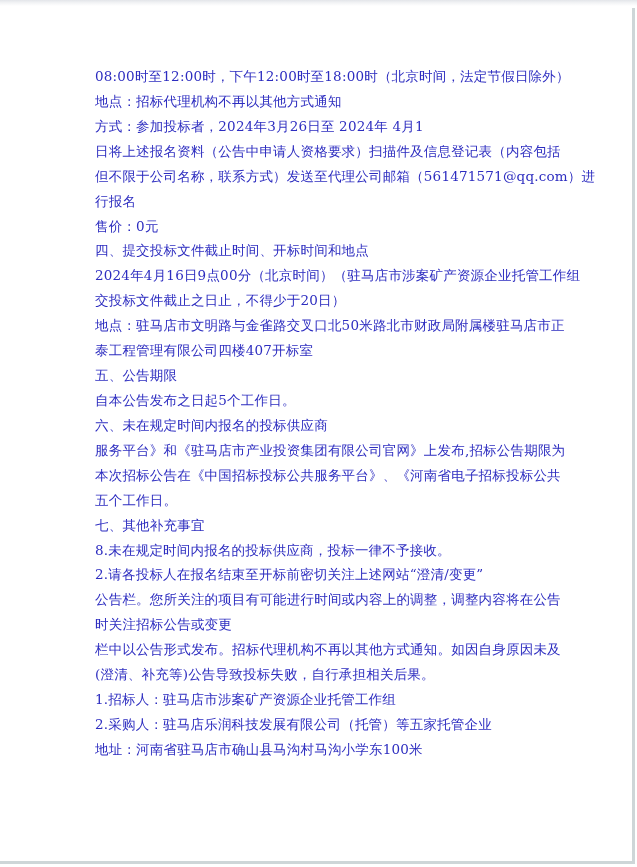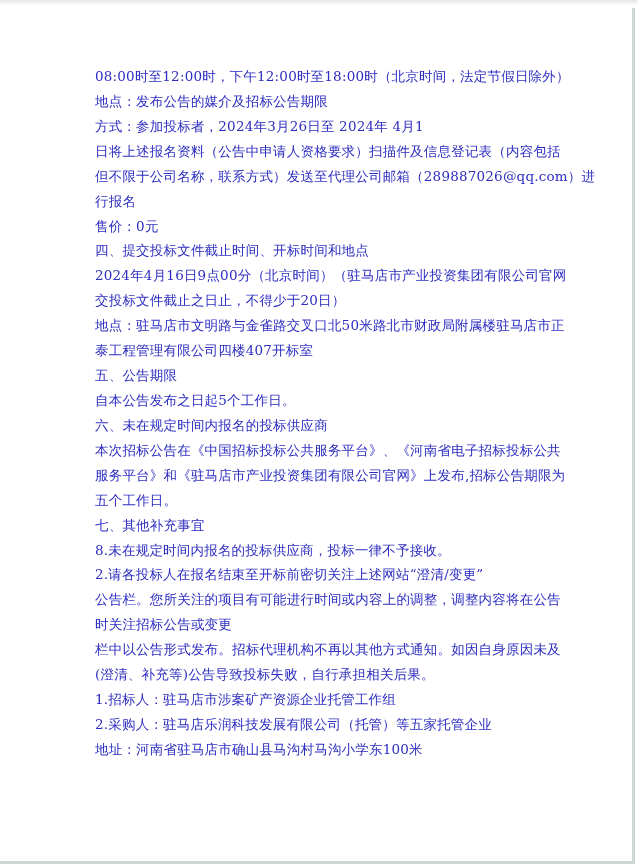--- a/index.html
+++ b/index.html
@@ -54,36 +54,36 @@
     height: 24.93px;
   }
 </style>
 </head>
 <body>
 
 <div class="page">
   <div class="top-shade"></div>
   <div class="text-block" style="color: rgb(45, 45, 192);">
       <div class="text-line">08:00时至12:00时，下午12:00时至18:00时（北京时间，法定节假日除外）</div>
-      <div class="text-line">地点：发布公告的媒介及招标公告期限</div>
+      <div class="text-line">地点：招标代理机构不再以其他方式通知</div>
       <div class="text-line">方式：参加投标者，2024年3月26日至 2024年 4月1</div>
       <div class="text-line">日将上述报名资料（公告中申请人资格要求）扫描件及信息登记表（内容包括</div>
-      <div class="text-line">但不限于公司名称，联系方式）发送至代理公司邮箱（289887026@qq.com）进</div>
+      <div class="text-line">但不限于公司名称，联系方式）发送至代理公司邮箱（561471571@qq.com）进</div>
       <div class="text-line">行报名</div>
       <div class="text-line">售价：0元</div>
       <div class="text-line">四、提交投标文件截止时间、开标时间和地点</div>
-      <div class="text-line">2024年4月16日9点00分（北京时间）（驻马店市产业投资集团有限公司官网</div>
+      <div class="text-line">2024年4月16日9点00分（北京时间）（驻马店市涉案矿产资源企业托管工作组</div>
       <div class="text-line">交投标文件截止之日止，不得少于20日）</div>
       <div class="text-line">地点：驻马店市文明路与金雀路交叉口北50米路北市财政局附属楼驻马店市正</div>
       <div class="text-line">泰工程管理有限公司四楼407开标室</div>
       <div class="text-line">五、公告期限</div>
       <div class="text-line">自本公告发布之日起5个工作日。</div>
       <div class="text-line">六、未在规定时间内报名的投标供应商</div>
+      <div class="text-line">服务平台》和《驻马店市产业投资集团有限公司官网》上发布,招标公告期限为</div>
       <div class="text-line">本次招标公告在《中国招标投标公共服务平台》、《河南省电子招标投标公共</div>
-      <div class="text-line">服务平台》和《驻马店市产业投资集团有限公司官网》上发布,招标公告期限为</div>
       <div class="text-line">五个工作日。</div>
       <div class="text-line">七、其他补充事宜</div>
       <div class="text-line">8.未在规定时间内报名的投标供应商，投标一律不予接收。</div>
       <div class="text-line">2.请各投标人在报名结束至开标前密切关注上述网站“澄清/变更”</div>
       <div class="text-line">公告栏。您所关注的项目有可能进行时间或内容上的调整，调整内容将在公告</div>
       <div class="text-line">时关注招标公告或变更</div>
       <div class="text-line">栏中以公告形式发布。招标代理机构不再以其他方式通知。如因自身原因未及</div>
       <div class="text-line">(澄清、补充等)公告导致投标失败，自行承担相关后果。</div>
       <div class="text-line">1.招标人：驻马店市涉案矿产资源企业托管工作组</div>
       <div class="text-line">2.采购人：驻马店乐润科技发展有限公司（托管）等五家托管企业</div>

